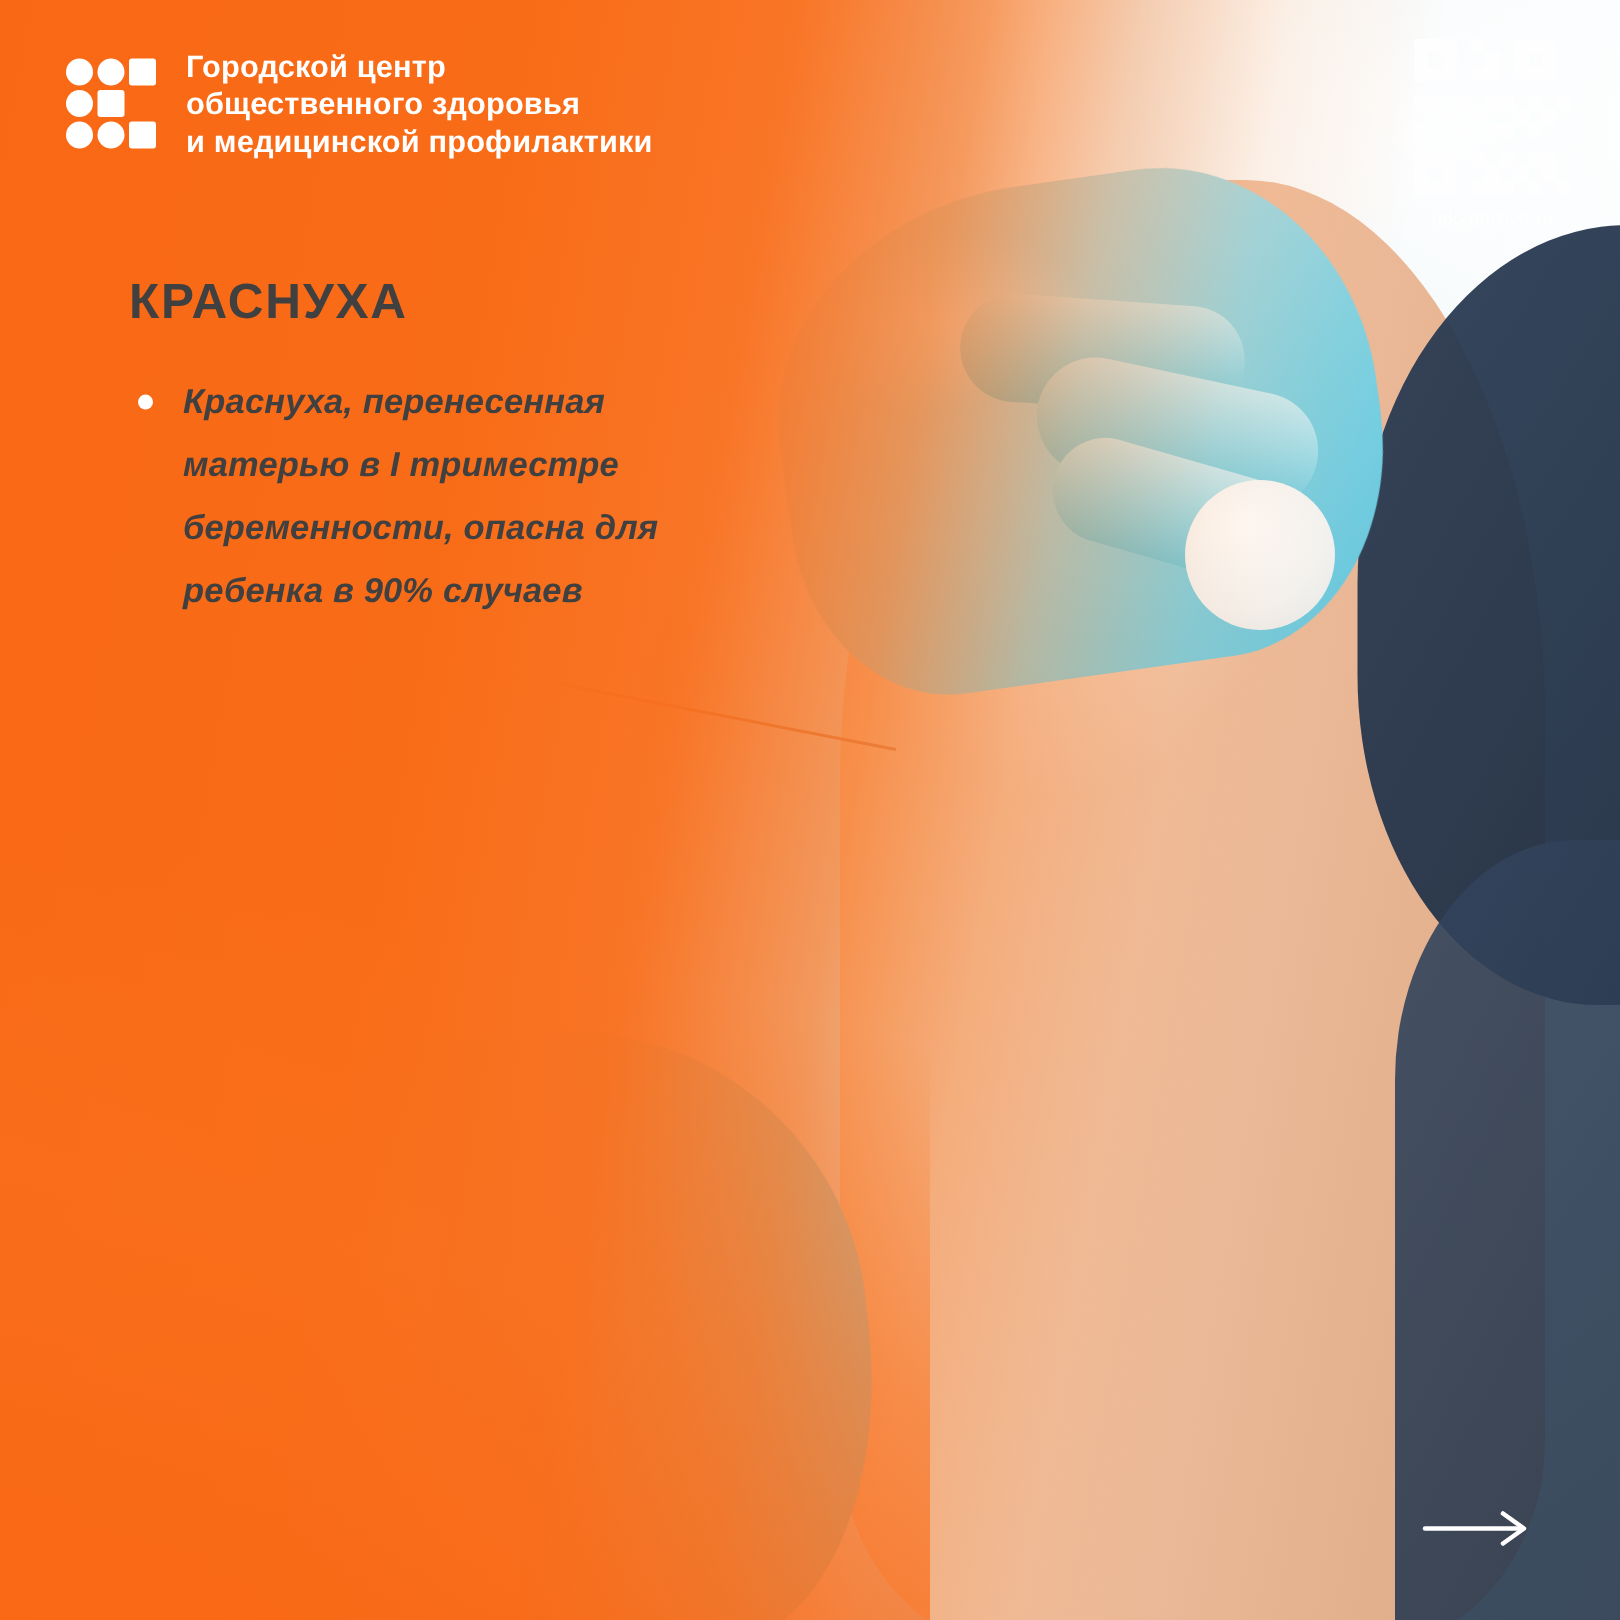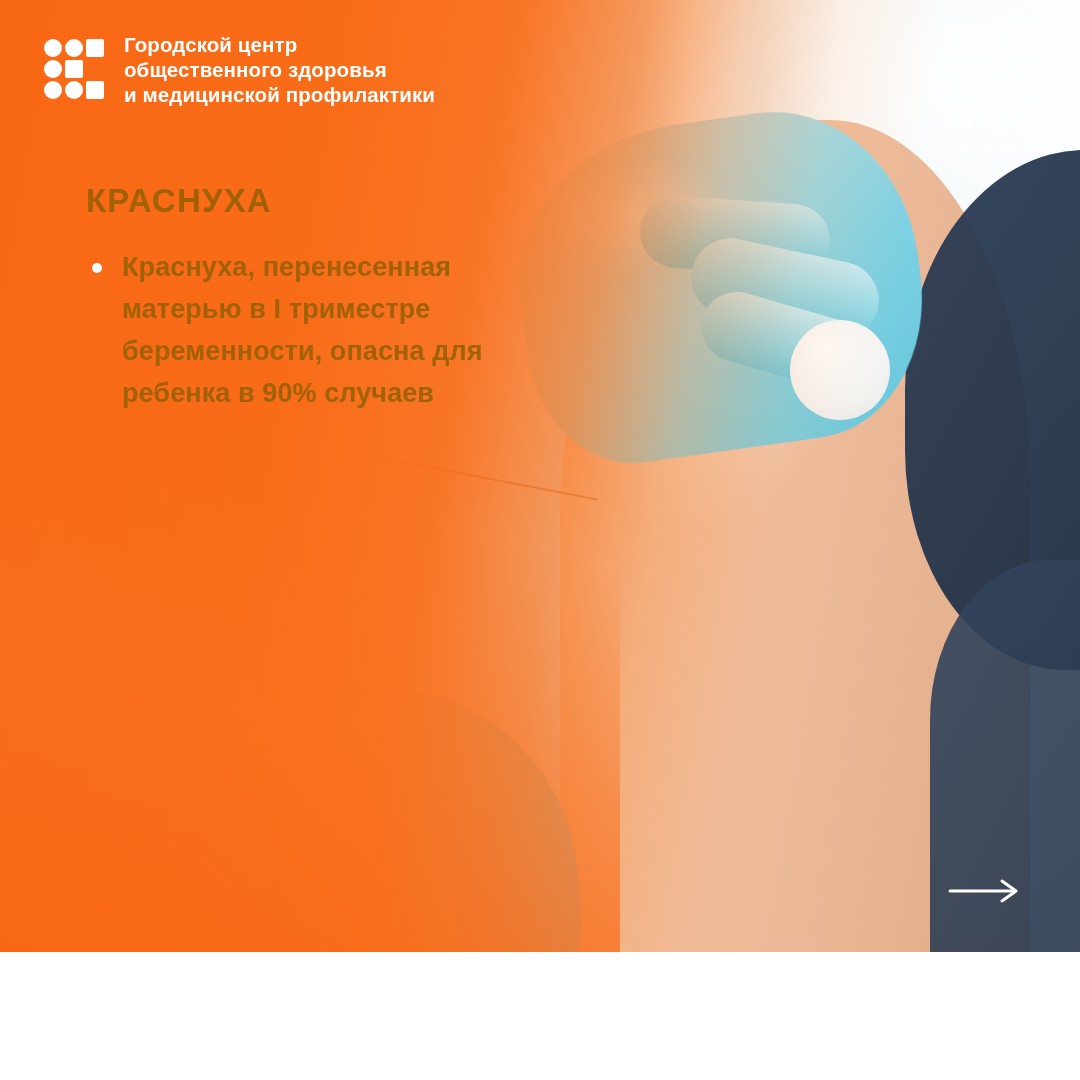--- a/index.html
+++ b/index.html
@@ -3,21 +3,21 @@
 <meta charset="utf-8">
 <style>
   html, body {
     margin: 0;
     padding: 0;
     background: #ffffff;
   }
   .poster {
     position: relative;
     width: 1080px;
-    height: 952px;
+    height: 1080px;
     overflow: hidden;
     font-family: "Liberation Sans", sans-serif;
     background: #f2f4f5;
   }
 
   
   .photo {
     position: absolute;
     inset: 0;
     background:
@@ -200,21 +200,21 @@
     opacity: 0.95;
     letter-spacing: 0.2px;
   }
 
   
   .content {
     position: absolute;
     left: 86px;
     top: 182px;
     width: 600px;
-    color: #a16207;
+    color: #404040;
   }
   .title {
     font-size: 33px;
     font-weight: 700;
     letter-spacing: 1.2px;
     margin: 0 0 26px 0;
   }
   ul.bullets {
     list-style: none;
     margin: 0;
@@ -234,23 +234,24 @@
     position: absolute;
     left: 6px;
     top: 17px;
     width: 10px;
     height: 10px;
     border-radius: 50%;
     background: #ffffff;
   }
   ul.bullets li.bold {
     font-weight: 700;
-    font-size: 27px;
+    font-size: 23px;
     line-height: 42px;
     letter-spacing: 0.1px;
+    font-style: italic;
   }
 
   
   .next-arrow {
     position: absolute;
     right: 58px;
     bottom: 48px;
     width: 74px;
     height: 26px;
     cursor: pointer;

